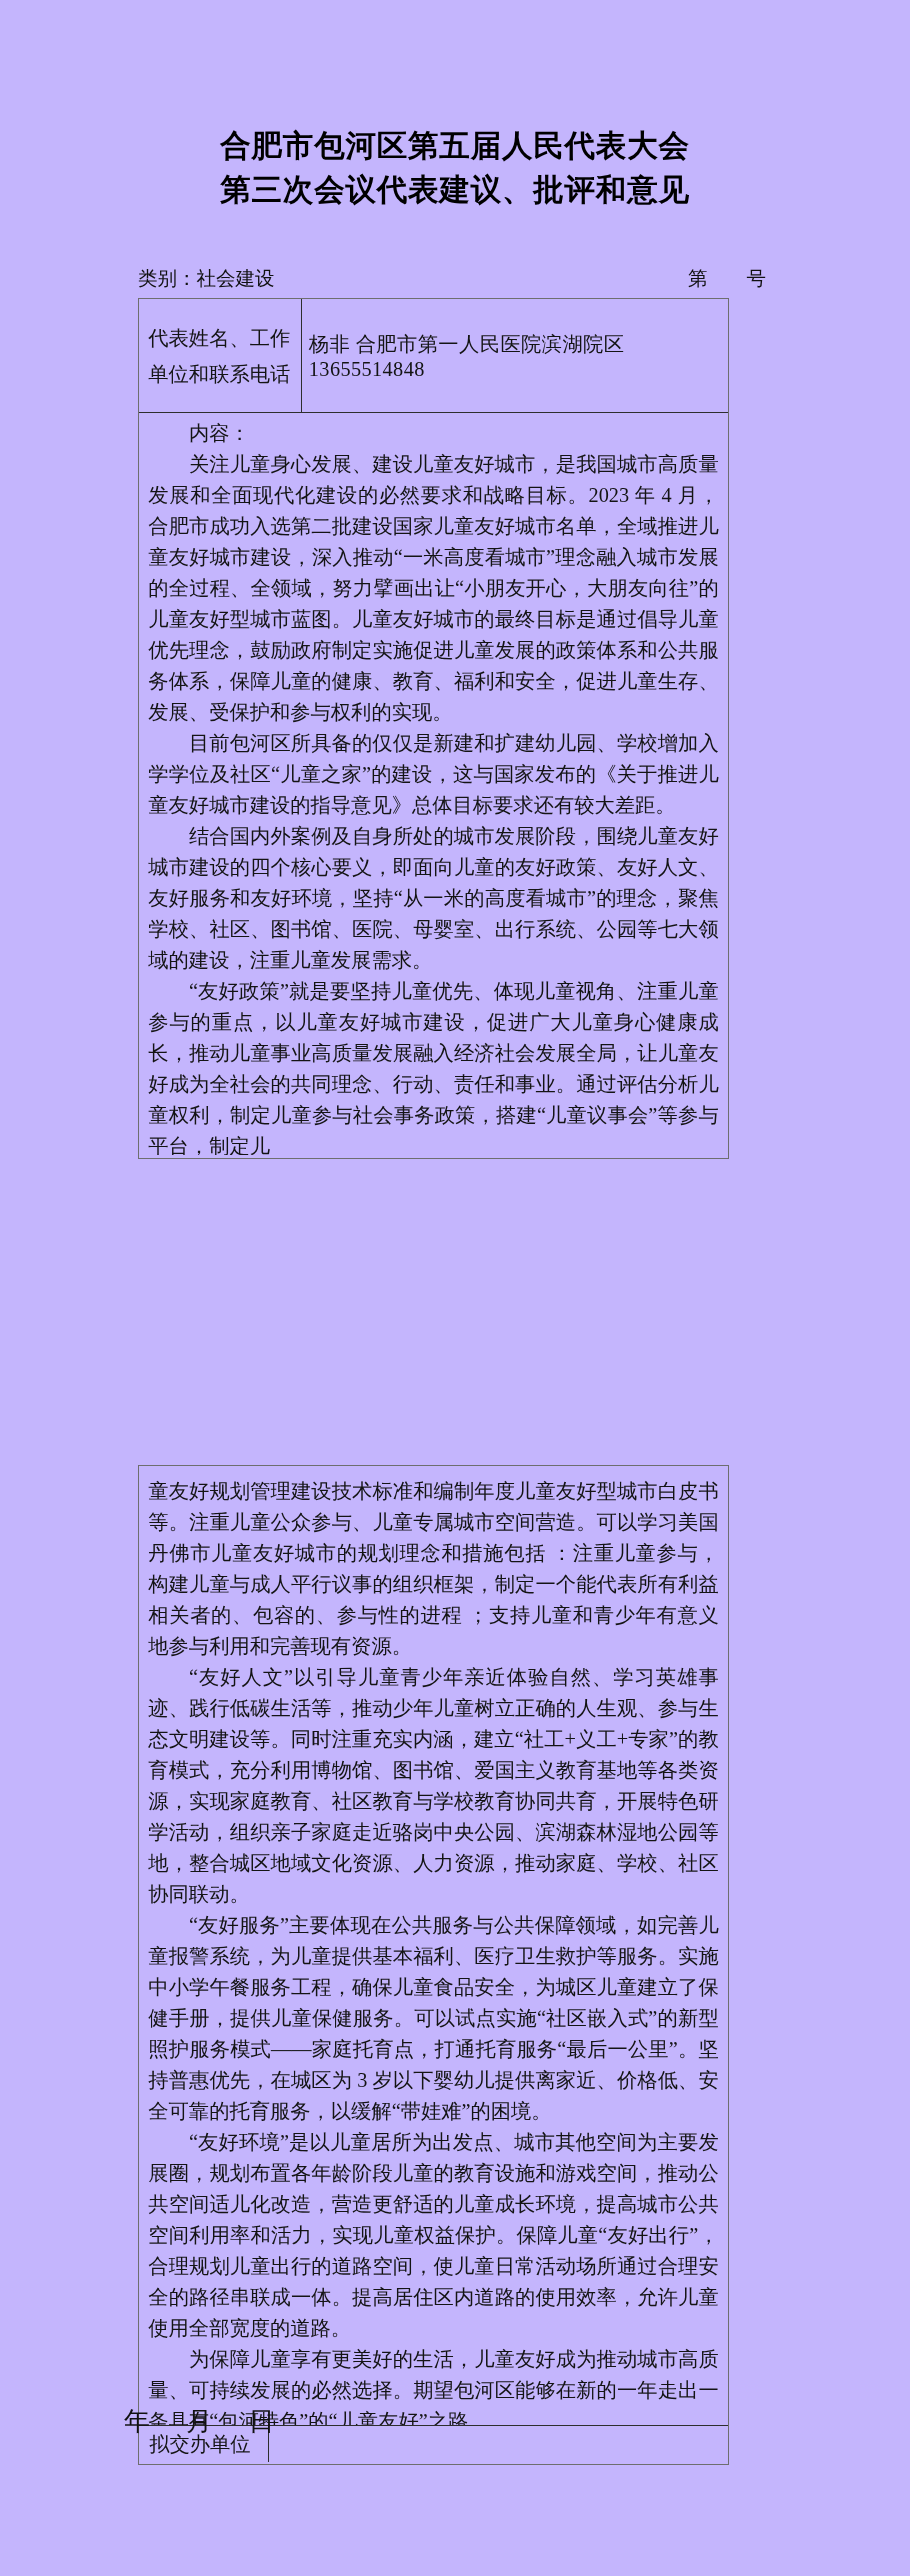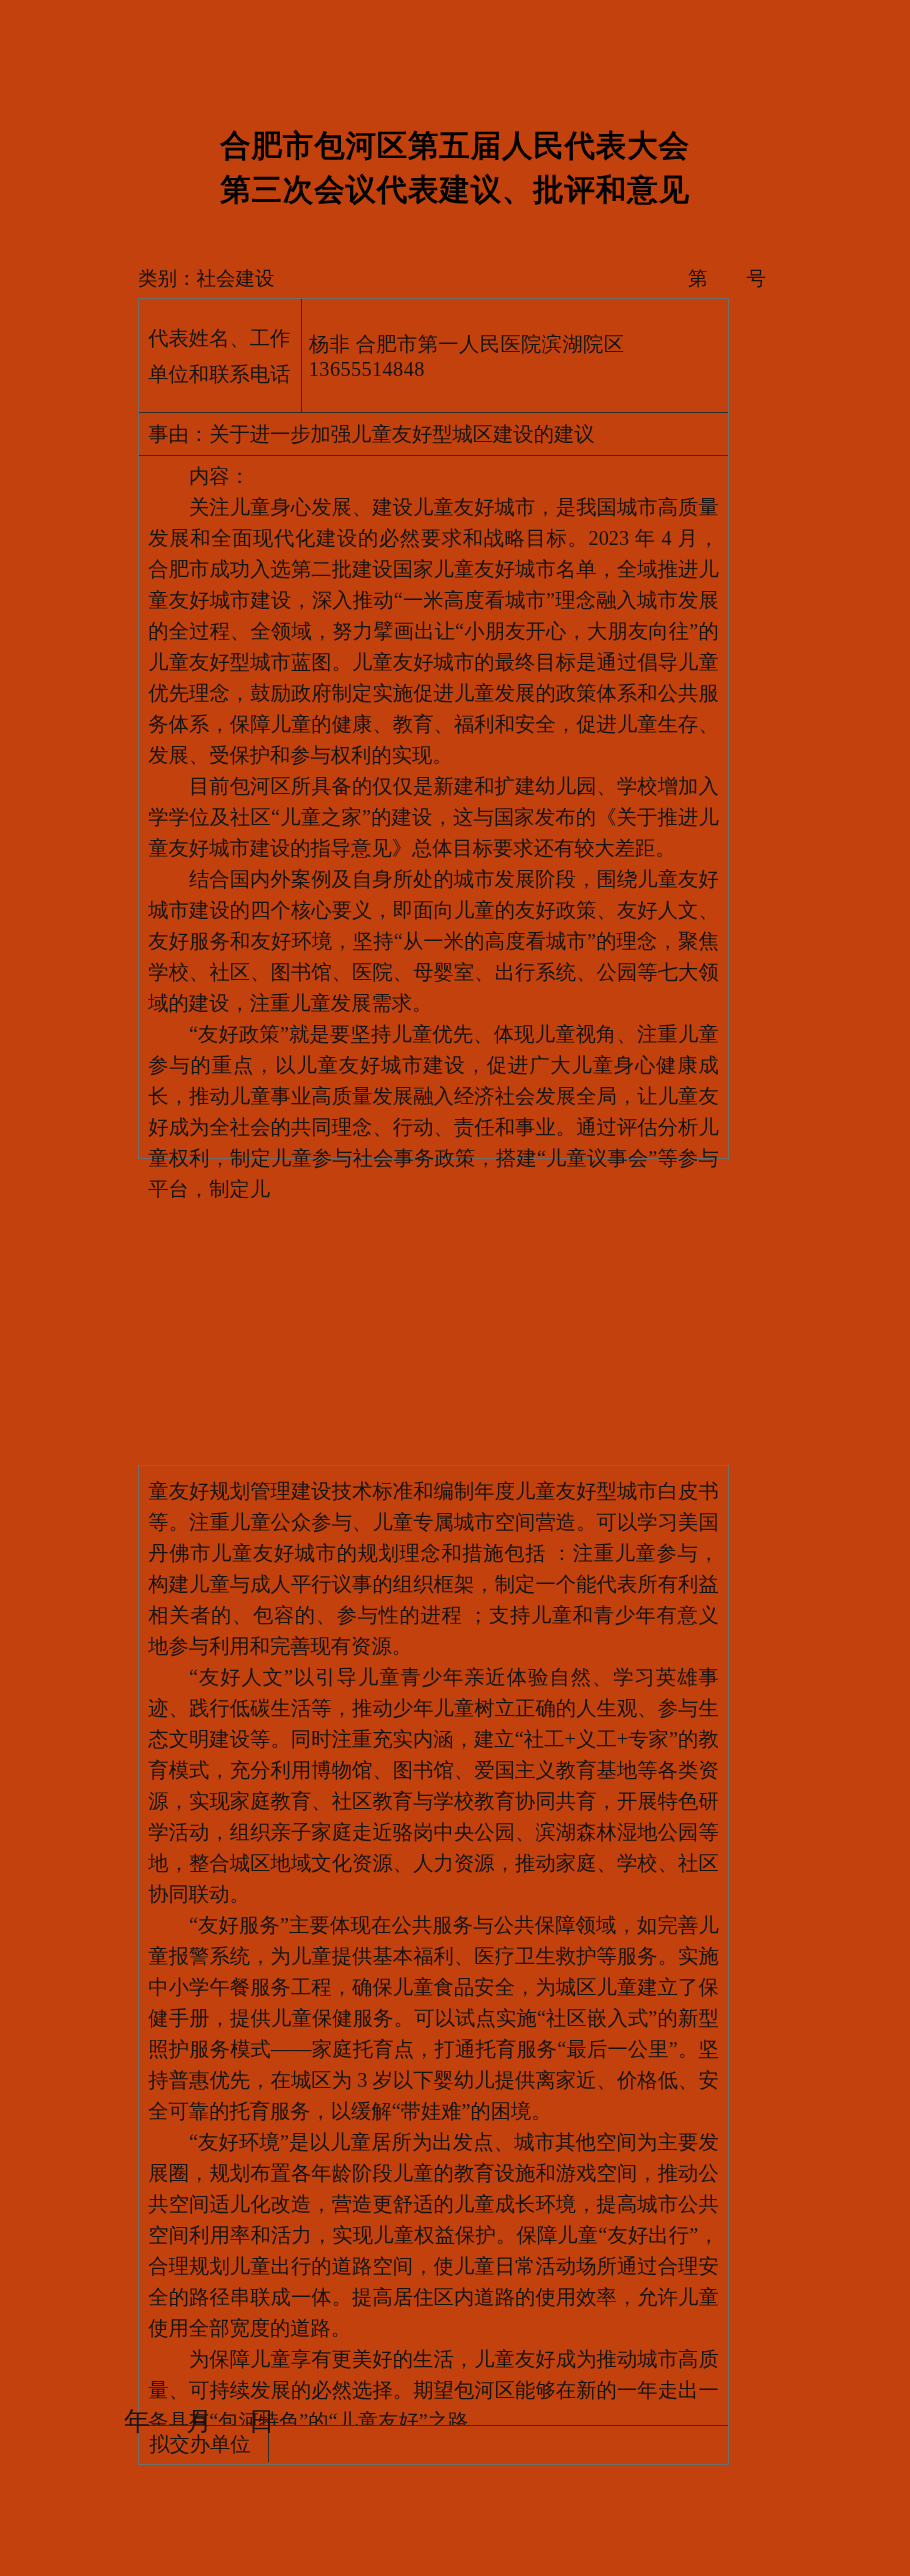--- a/index.html
+++ b/index.html
@@ -1,19 +1,19 @@
 <!DOCTYPE html>
 <html style="font-size:13.6px"><head>
 <meta charset="utf-8">
 <style>
   html,body{margin:0;padding:0;background:#ffffff;}
   .page{
     position:relative;
     width:910px;height:2576px;
-    background:#c2410c;
+    background:#c4b5fd;
     font-family:"Liberation Serif","DejaVu Serif",serif;
     color:#111;
     overflow:hidden;
   }
   .doc-title{
     position:absolute;left:0;top:124px;width:910px;
     text-align:center;font-weight:bold;
     font-size:30.5px;line-height:44px;letter-spacing:0.8px;color:#000;
   }
   .meta-line{
@@ -81,23 +81,20 @@
     <div class="meta-right">
       <span class="num-prefix">第</span><span>号</span>
     </div>
   </div>
 
   <div class="sheet t1">
     <div class="row rep-row b-bottom">
       <div class="cell rep-label b-right">代表姓名、工作单位和联系电话</div>
       <div class="cell rep-value">杨非 合肥市第一人民医院滨湖院区 13655514848</div>
     </div>
-    <div class="cell subject-row b-bottom">
-      <span>事由：</span><span>关于进一步加强儿童友好型城区建设的建议</span>
-    </div>
     <div class="cell content-cell">
       <p class="content-label">内容：</p>
       <p>关注儿童身心发展、建设儿童友好城市，是我国城市高质量发展和全面现代化建设的必然要求和战略目标。2023 年 4 月，合肥市成功入选第二批建设国家儿童友好城市名单，全域推进儿童友好城市建设，深入推动“一米高度看城市”理念融入城市发展的全过程、全领域，努力擘画出让“小朋友开心，大朋友向往”的儿童友好型城市蓝图。儿童友好城市的最终目标是通过倡导儿童优先理念，鼓励政府制定实施促进儿童发展的政策体系和公共服务体系，保障儿童的健康、教育、福利和安全，促进儿童生存、发展、受保护和参与权利的实现。</p>
       <p>目前包河区所具备的仅仅是新建和扩建幼儿园、学校增加入学学位及社区“儿童之家”的建设，这与国家发布的《关于推进儿童友好城市建设的指导意见》总体目标要求还有较大差距。</p>
       <p>结合国内外案例及自身所处的城市发展阶段，围绕儿童友好城市建设的四个核心要义，即面向儿童的友好政策、友好人文、友好服务和友好环境，坚持“从一米的高度看城市”的理念，聚焦学校、社区、图书馆、医院、母婴室、出行系统、公园等七大领域的建设，注重儿童发展需求。</p>
       <p>“友好政策”就是要坚持儿童优先、体现儿童视角、注重儿童参与的重点，以儿童友好城市建设，促进广大儿童身心健康成长，推动儿童事业高质量发展融入经济社会发展全局，让儿童友好成为全社会的共同理念、行动、责任和事业。通过评估分析儿童权利，制定儿童参与社会事务政策，搭建“儿童议事会”等参与平台，制定儿</p>
     </div>
   </div>
 
   <div class="sheet t2">

